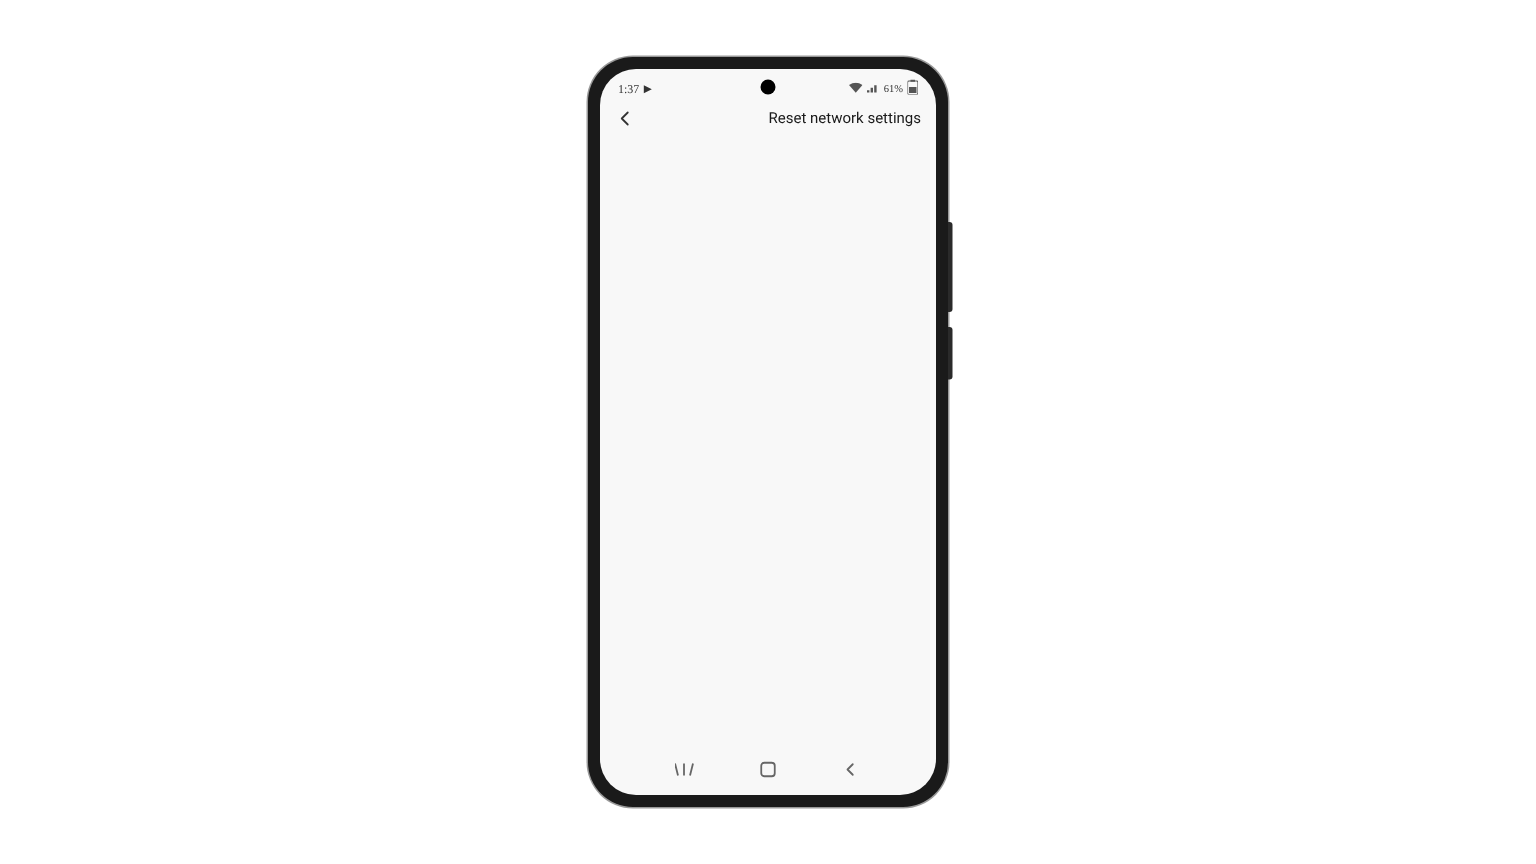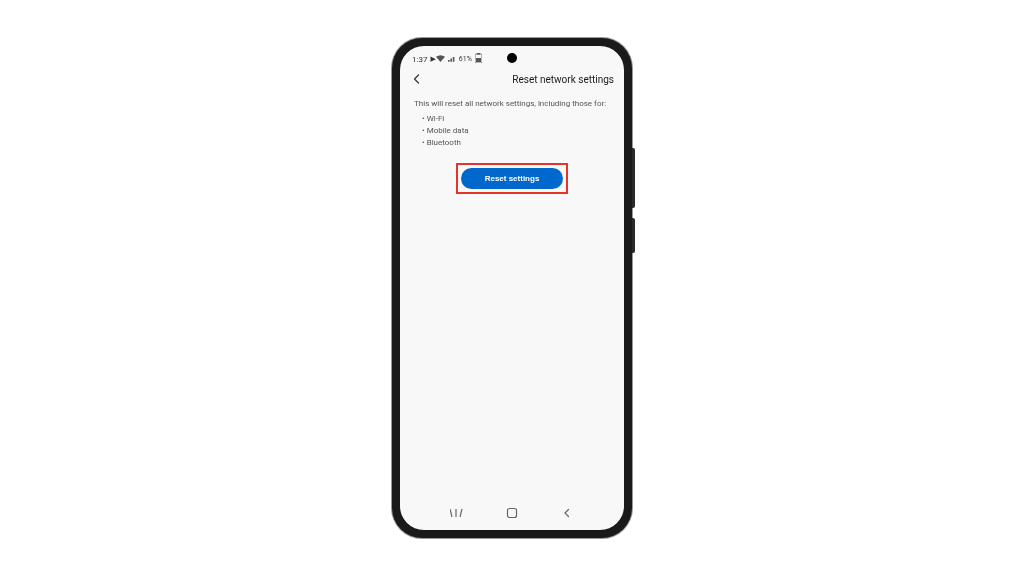--- a/index.html
+++ b/index.html
@@ -55,26 +55,27 @@
       left: 50%;
       transform: translateX(-50%);
       width: 10px;
       height: 10px;
       background: #000;
       border-radius: 50%;
       z-index: 10;
     }
     .status-bar {
       display: flex;
-      justify-content: flex-start;
+      justify-content: space-between;
       align-items: center;
       padding: 6px 12px 2px 12px;
       font-size: 8px;
       color: #333;
       height: 22px;
+      font-family: Liberation Serif, serif;
     }
     .status-left {
       display: flex;
       align-items: center;
       gap: 3px;
     }
     .status-right {
       display: flex;
       align-items: center;
       gap: 3px;
@@ -194,31 +195,20 @@
 
     <div class="header">
       <div class="back-arrow">
         <svg width="10" height="10" viewBox="0 0 10 10">
             <path d="M6.5 1 L2.5 5 L6.5 9" stroke="#333" stroke-width="1.2" fill="none" stroke-linecap="round" stroke-linejoin="round"></path>
           </svg>
       </div>
       <div class="header-title">Reset network settings</div>
     </div>
 
-    <div class="content">
-      <div class="description">This will reset all network settings, including those for:</div>
-      <div class="bullet-list">
-        <div class="bullet-item">• <span>Wi-Fi</span></div>
-        <div class="bullet-item">• <span>Mobile data</span></div>
-        <div class="bullet-item">• <span>Bluetooth</span></div>
-      </div>
-      <div class="button-highlight">
-        <button class="reset-button">Reset settings</button>
-      </div>
-    </div>
 
     <div class="nav-bar">
       <div class="nav-item">
         <svg width="14" height="10" viewBox="0 0 14 10">
             <line x1="0" y1="1" x2="2" y2="9" stroke="#666" stroke-width="1.2"></line>
             <line x1="6" y1="1" x2="6" y2="9" stroke="#666" stroke-width="1.2"></line>
             <line x1="12" y1="1" x2="10" y2="9" stroke="#666" stroke-width="1.2"></line>
           </svg>
       </div>
       <div class="nav-item">

